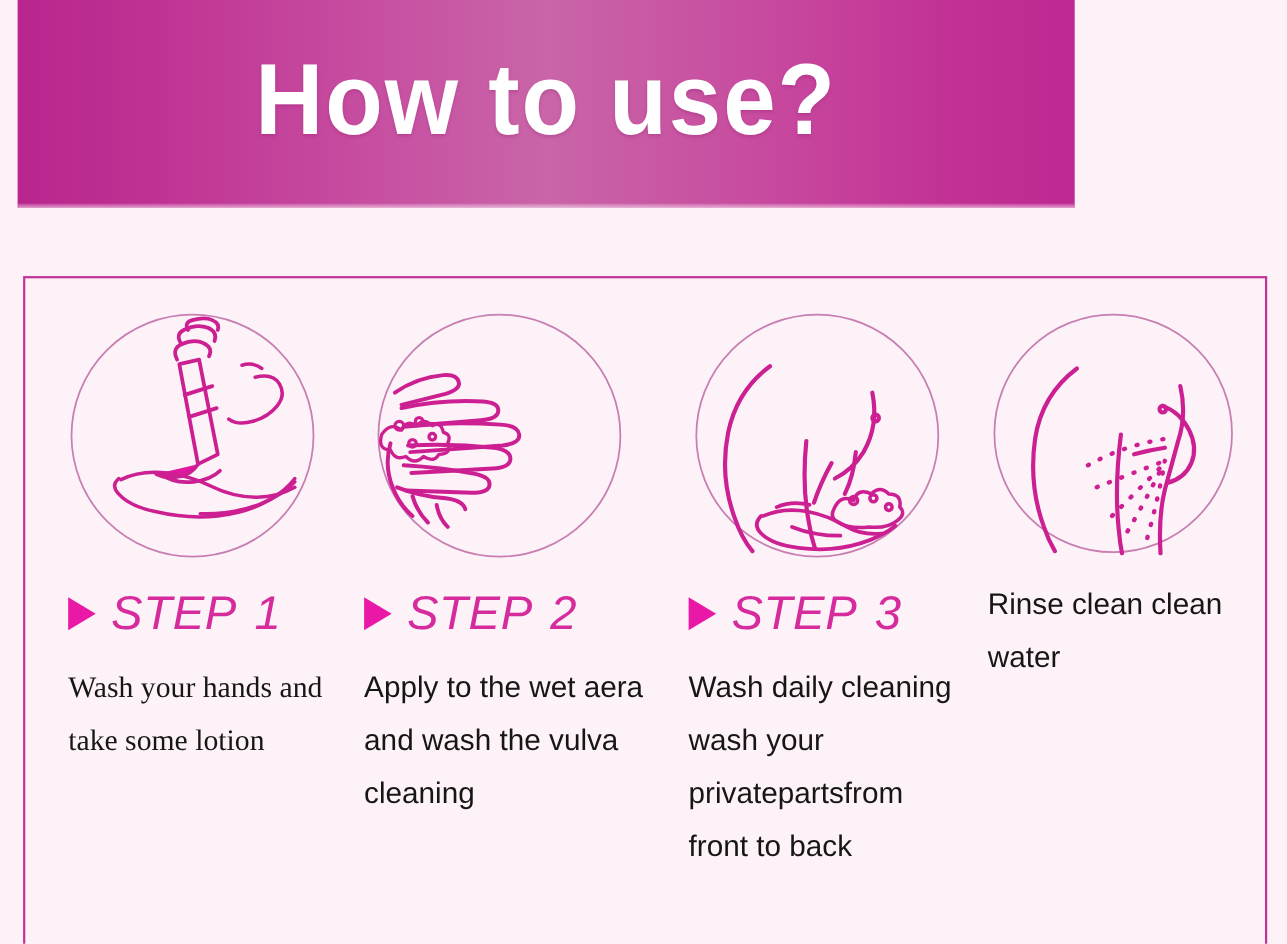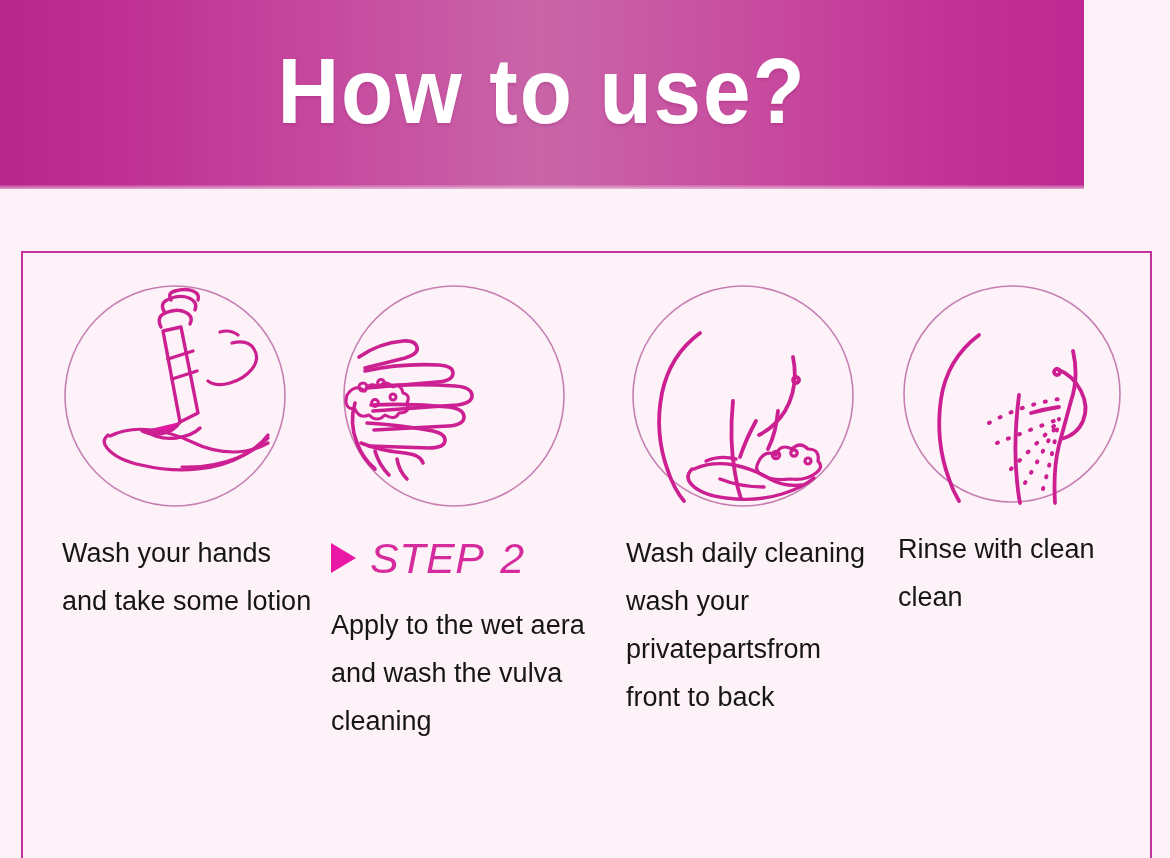--- a/index.html
+++ b/index.html
@@ -19,23 +19,23 @@
   #page {
     position: relative;
     width: 1170px;
     height: 858px;
     background: #fdf2f7;
   }
 
   
   .banner {
     position: absolute;
-    left: 0;
+    left: 16px;
     top: 0;
-    width: 1084px;
+    width: 961px;
     height: 189px;
     background: linear-gradient(
         to right,
         #b8268d 0%,
         #bf3193 12%,
         #c74fa1 34%,
         #c965a8 50%,
         #c84ea0 68%,
         #c23195 88%,
         #bd2991 100%);
@@ -148,21 +148,21 @@
   
   .step-desc {
     margin-top: 20px;
     color: #161616;
     font-family: "Liberation Sans", sans-serif;
     font-size: 27px;
     line-height: 48px;
     max-width: 270px;
     white-space: pre-line;
   }
-  .step-1 .step-desc { max-width: 250px; }
+  .step-1 .step-desc { max-width: 250px; font-family: Liberation Serif, serif; }
   .step-2 .step-desc { max-width: 278px; }
   .step-3 .step-desc { max-width: 250px; }
   .step-4 .step-desc { max-width: 235px; }
 </style>
 </head>
 <body>
 
 <div id="page">
 
   <div class="banner">
@@ -195,20 +195,26 @@
 
             <path d="M46 152 q-7 6 -1 13 q10 12 34 17 q30 7 57 4 q27 -3 46 -14 q16 -9 24 -20"></path>
             <path d="M48 153 q18 -9 42 -6 q22 3 40 12 q20 10 42 10 q18 0 34 -9"></path>
             <path d="M120 184 q30 1 55 -9 q20 -8 31 -20"></path>
 
             <path d="M170 60 q16 -4 22 6 q6 10 -2 20 q-8 10 -22 14 q-14 4 -22 -2"></path>
             <path d="M176 52 q-8 -6 -18 -3"></path>
           </g>
         </svg>
       </div>
+      <div class="step-label">
+        <span class="tri"></span>
+        <span class="step-text">
+          <span>STEP</span><span class="num">1</span>
+        </span>
+      </div>
       <div class="step-desc">Wash your hands and take some lotion</div>
     </div>
 
     <div class="step step-2">
       <div class="circle-wrap">
         <svg viewBox="0 0 226 226" xmlns="http://www.w3.org/2000/svg">
           <circle cx="113" cy="113" r="110" fill="none" stroke="#c77fb2" stroke-width="1.6"></circle>
           <g fill="none" stroke="#cc1f91" stroke-width="3.6" stroke-linecap="round" stroke-linejoin="round">
 
             <path d="M18 74 q20 -14 44 -16 q12 -1 14 6 q2 7 -12 11 l-40 10"></path>
@@ -265,20 +271,26 @@
           </g>
 
           <g fill="none" stroke="#cc1f91" stroke-width="3.2" stroke-linecap="round" stroke-linejoin="round">
             <path d="M128 180 q6 -14 18 -8 q4 -12 16 -6 q8 -8 16 0 q12 0 10 12 q6 6 -2 12 q-10 8 -26 6 q-18 2 -28 -4 q-8 -4 -4 -12 Z"></path>
             <circle cx="146" cy="172" r="3.6"></circle>
             <circle cx="164" cy="170" r="3.2"></circle>
             <circle cx="178" cy="178" r="3"></circle>
           </g>
         </svg>
       </div>
+      <div class="step-label">
+        <span class="tri"></span>
+        <span class="step-text">
+          <span>STEP</span><span class="num">3</span>
+        </span>
+      </div>
       <div class="step-desc">Wash daily cleaning wash your privatepartsfrom front to back</div>
     </div>
 
     <div class="step step-4">
       <div class="circle-wrap">
         <svg viewBox="0 0 222 222" xmlns="http://www.w3.org/2000/svg">
           <circle cx="111" cy="111" r="108" fill="none" stroke="#c77fb2" stroke-width="1.6"></circle>
           <g fill="none" stroke="#cc1f91" stroke-width="3.8" stroke-linecap="round" stroke-linejoin="round">
 
             <path d="M78 52 q-32 24 -38 64 q-6 42 8 80 q4 12 10 22"></path>
@@ -294,17 +306,17 @@
 
           <g fill="none" stroke="#cc1f91" stroke-width="4" stroke-linecap="round" stroke-dasharray="1 11">
             <path d="M88 140 q32 -18 70 -24"></path>
             <path d="M96 160 q30 -12 62 -24"></path>
             <path d="M110 186 q22 -22 48 -48"></path>
             <path d="M124 200 q18 -30 34 -64"></path>
             <path d="M142 206 q10 -36 16 -70"></path>
           </g>
         </svg>
       </div>
-      <div class="step-desc">Rinse with clean clean</div>
+      <div class="step-desc">Rinse clean clean water</div>
     </div>
 
   </div>
 </div>
 
 </body></html>

